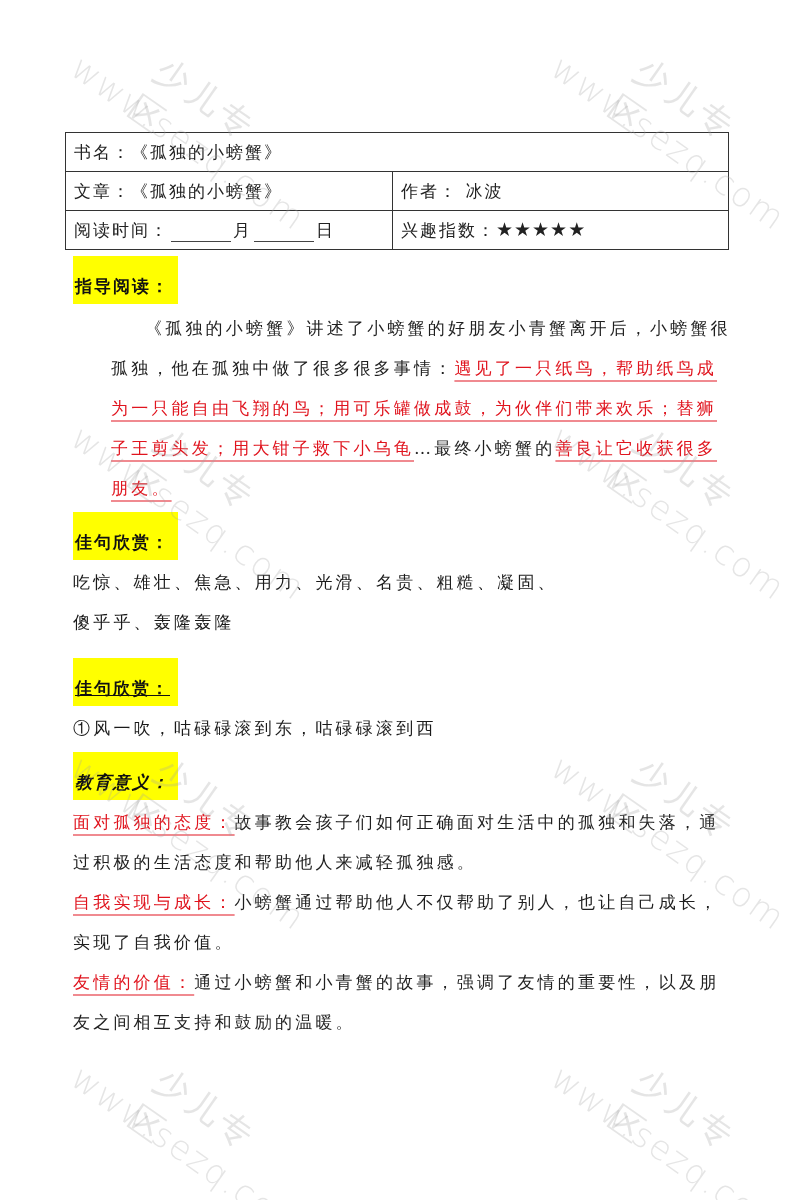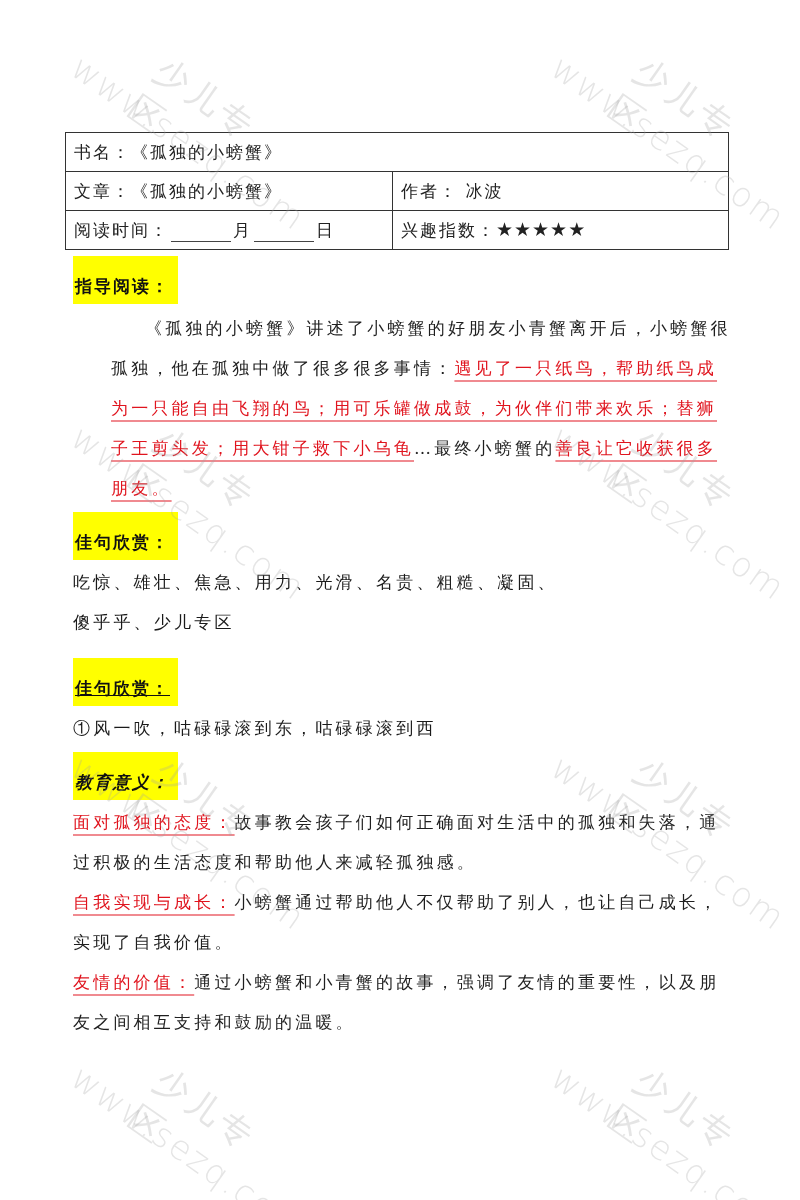--- a/index.html
+++ b/index.html
@@ -106,21 +106,21 @@
   </tr>
 </tbody>
   </table>
 
 <div class="content">
   <div class="heading">指导阅读：</div>
   <p class="para indent" style="margin-top:4px;margin-left:38px;"><span>《孤独的小螃蟹》讲述了小螃蟹的好朋友小青蟹离开后，小螃蟹很孤独，他在孤独中做了很多很多事情：</span><span class="red">遇见了一只纸鸟，帮助纸鸟成为一只能自由飞翔的鸟；用可乐罐做成鼓，为伙伴们带来欢乐；替狮子王剪头发；用大钳子救下小乌龟</span><span>…最终小螃蟹的</span><span class="red">善良让它收获很多朋友。</span></p>
 
   <div class="heading" style="margin-top:4px;">佳句欣赏：</div>
   <div class="line" style="margin-top:2px;">吃惊、雄壮、焦急、用力、光滑、名贵、粗糙、凝固、</div>
-  <div class="line">傻乎乎、少儿专区</div>
+  <div class="line">傻乎乎、轰隆轰隆</div>
 
   <div class="heading" style="margin-top:16px;text-decoration:underline;">佳句欣赏：</div>
   <div class="line" style="margin-top:2px;">①风一吹，咕碌碌滚到东，咕碌碌滚到西</div>
 
   <div class="heading" style="margin-top:4px;font-style:italic;">教育意义：</div>
   <p class="para" style="margin-top:2px;"><span class="red">面对孤独的态度：</span><span>故事教会孩子们如何正确面对生活中的孤独和失落，通过积极的生活态度和帮助他人来减轻孤独感。</span></p>
   <p class="para"><span class="red">自我实现与成长：</span><span>小螃蟹通过帮助他人不仅帮助了别人，也让自己成长，实现了自我价值。</span></p>
   <p class="para"><span class="red">友情的价值：</span><span>通过小螃蟹和小青蟹的故事，强调了友情的重要性，以及朋友之间相互支持和鼓励的温暖。</span></p>
 </div>
 

